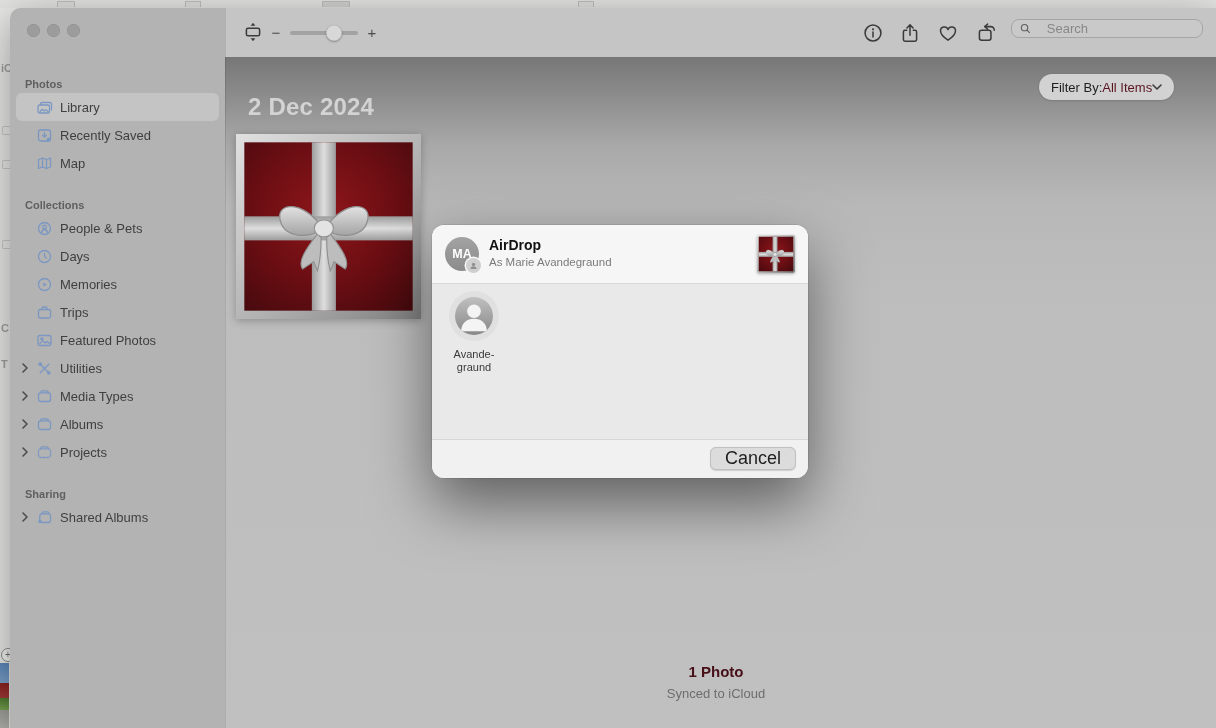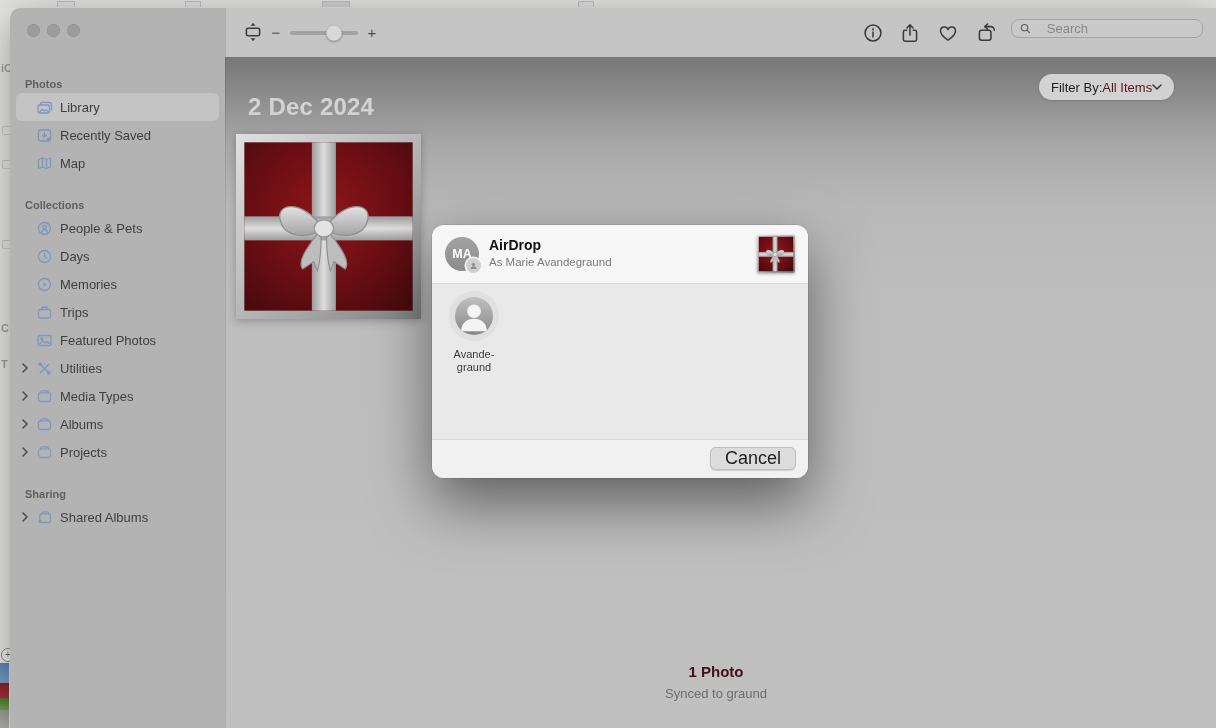--- a/index.html
+++ b/index.html
@@ -344,21 +344,21 @@
       </div>
 
       <div id="photo-tile">
         <svg viewBox="0 0 100 100">
             <use href="#gift"></use>
           </svg>
       </div>
 
       <div id="status">
         <div class="count">1 Photo</div>
-        <div class="sync">Synced to graund</div>
+        <div class="sync">Synced to iCloud</div>
       </div>
 
       <div id="dialog">
         <div class="dlg-head">
           <div class="dlg-avatar">MA</div>
           <div class="dlg-badge">
               <svg viewBox="0 0 40 40">
                 <use href="#person"></use>
               </svg>
             </div>

